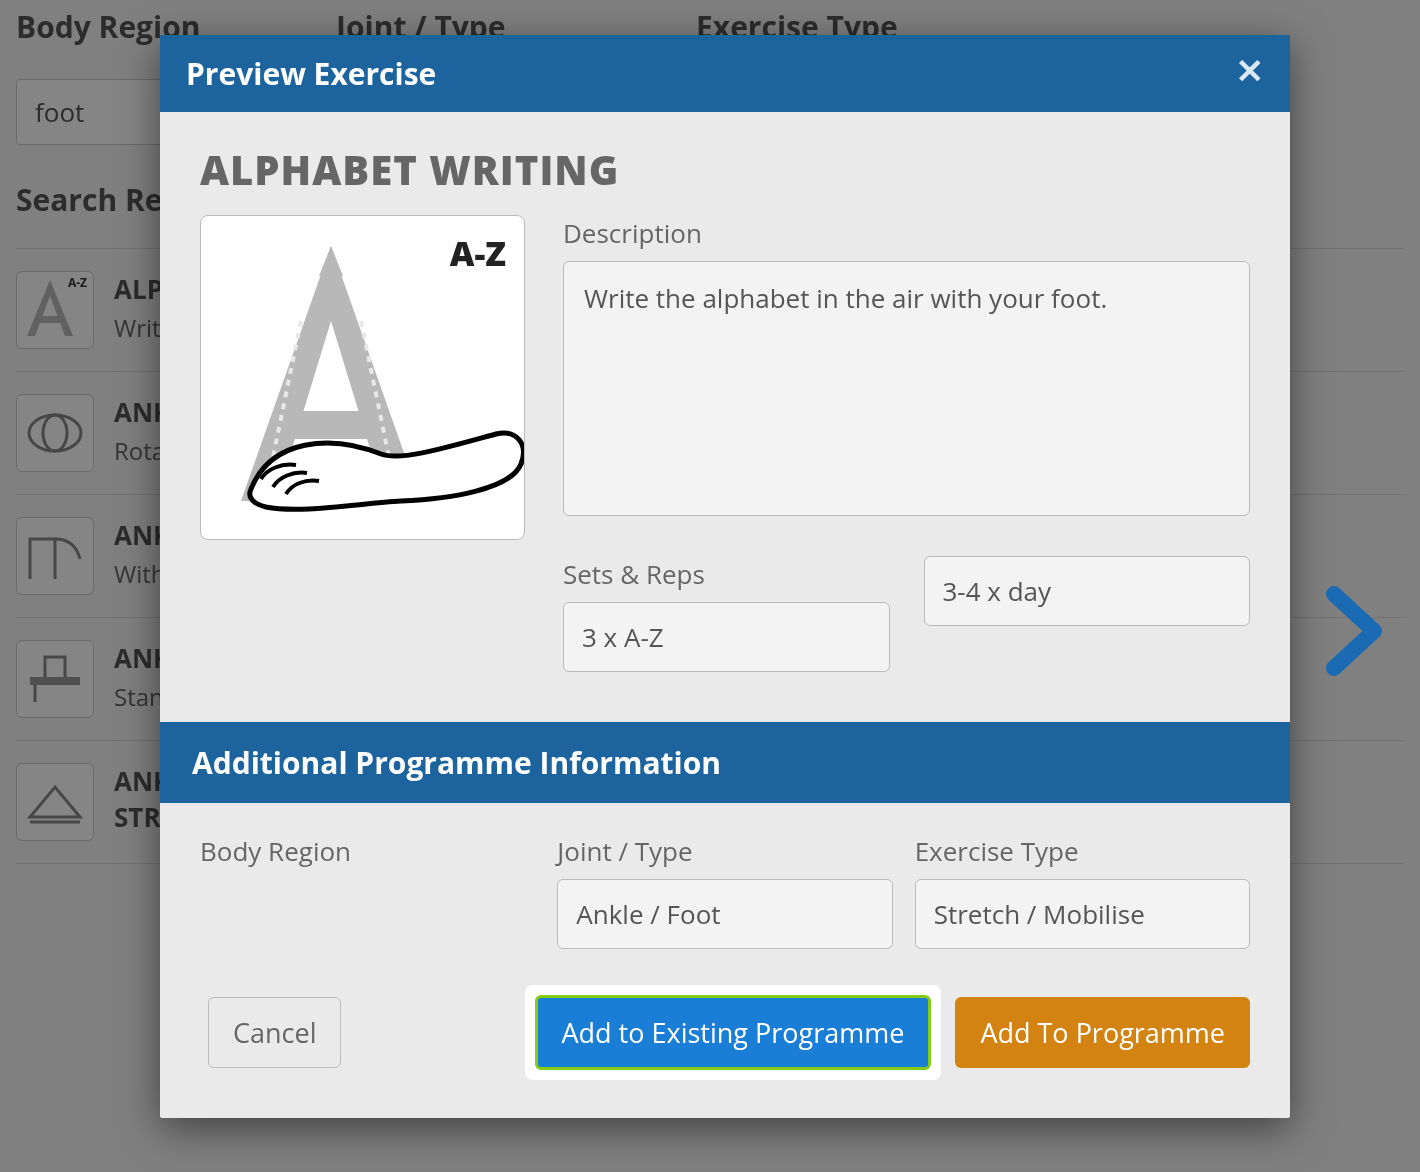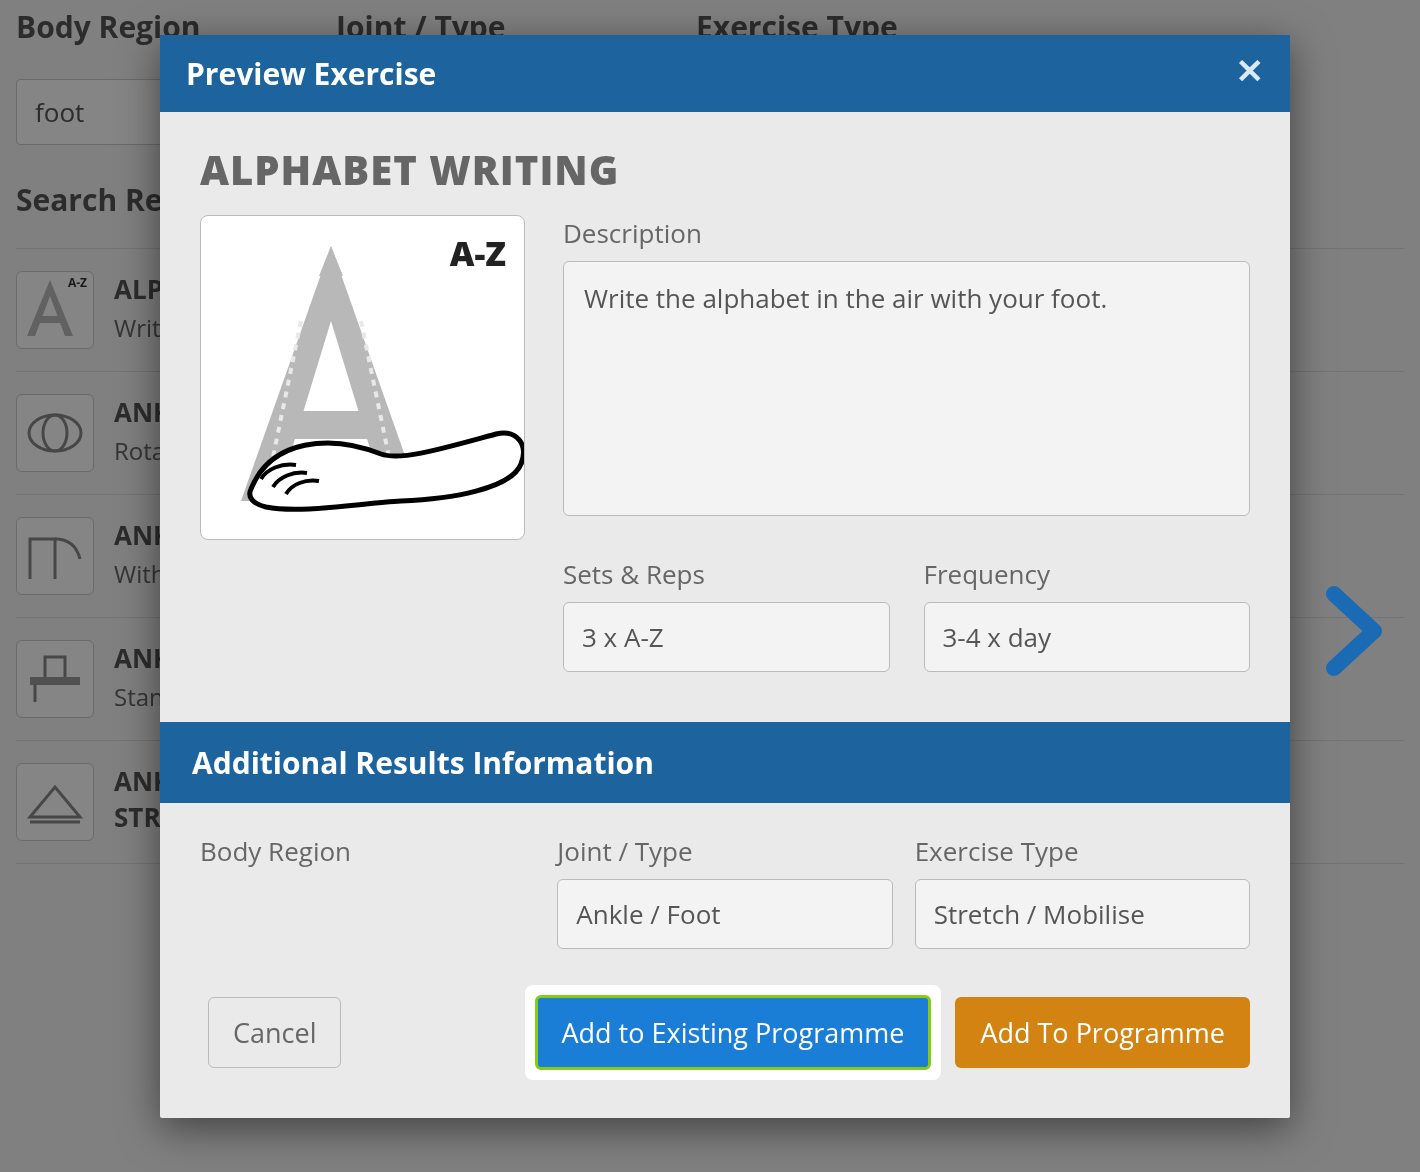--- a/index.html
+++ b/index.html
@@ -288,29 +288,28 @@
       </div>
       <div class="right-col">
         <div class="field-label">Description</div>
         <textarea class="textarea" readonly="" style="">Write the alphabet in the air with your foot.</textarea>
         <div class="small-row">
           <div class="small-col">
             <div class="field-label">Sets &amp; Reps</div>
             <input class="small-input" readonly="" value="3 x A-Z" style="">
           </div>
           <div class="small-col">
-            <div class="field-label">Frequency</div>
             <input class="small-input" readonly="" value="3-4 x day" style="">
           </div>
         </div>
       </div>
     </div>
   </div>
 
-  <div class="section-divider">Additional Results Information</div>
+  <div class="section-divider">Additional Programme Information</div>
 
   <div class="info-row">
     <div class="info-col">
       <div class="field-label">Body Region</div>
     </div>
     <div class="info-col">
       <div class="field-label">Joint / Type</div>
       <input class="small-input" readonly="" value="Ankle / Foot" style="">
     </div>
     <div class="info-col">

